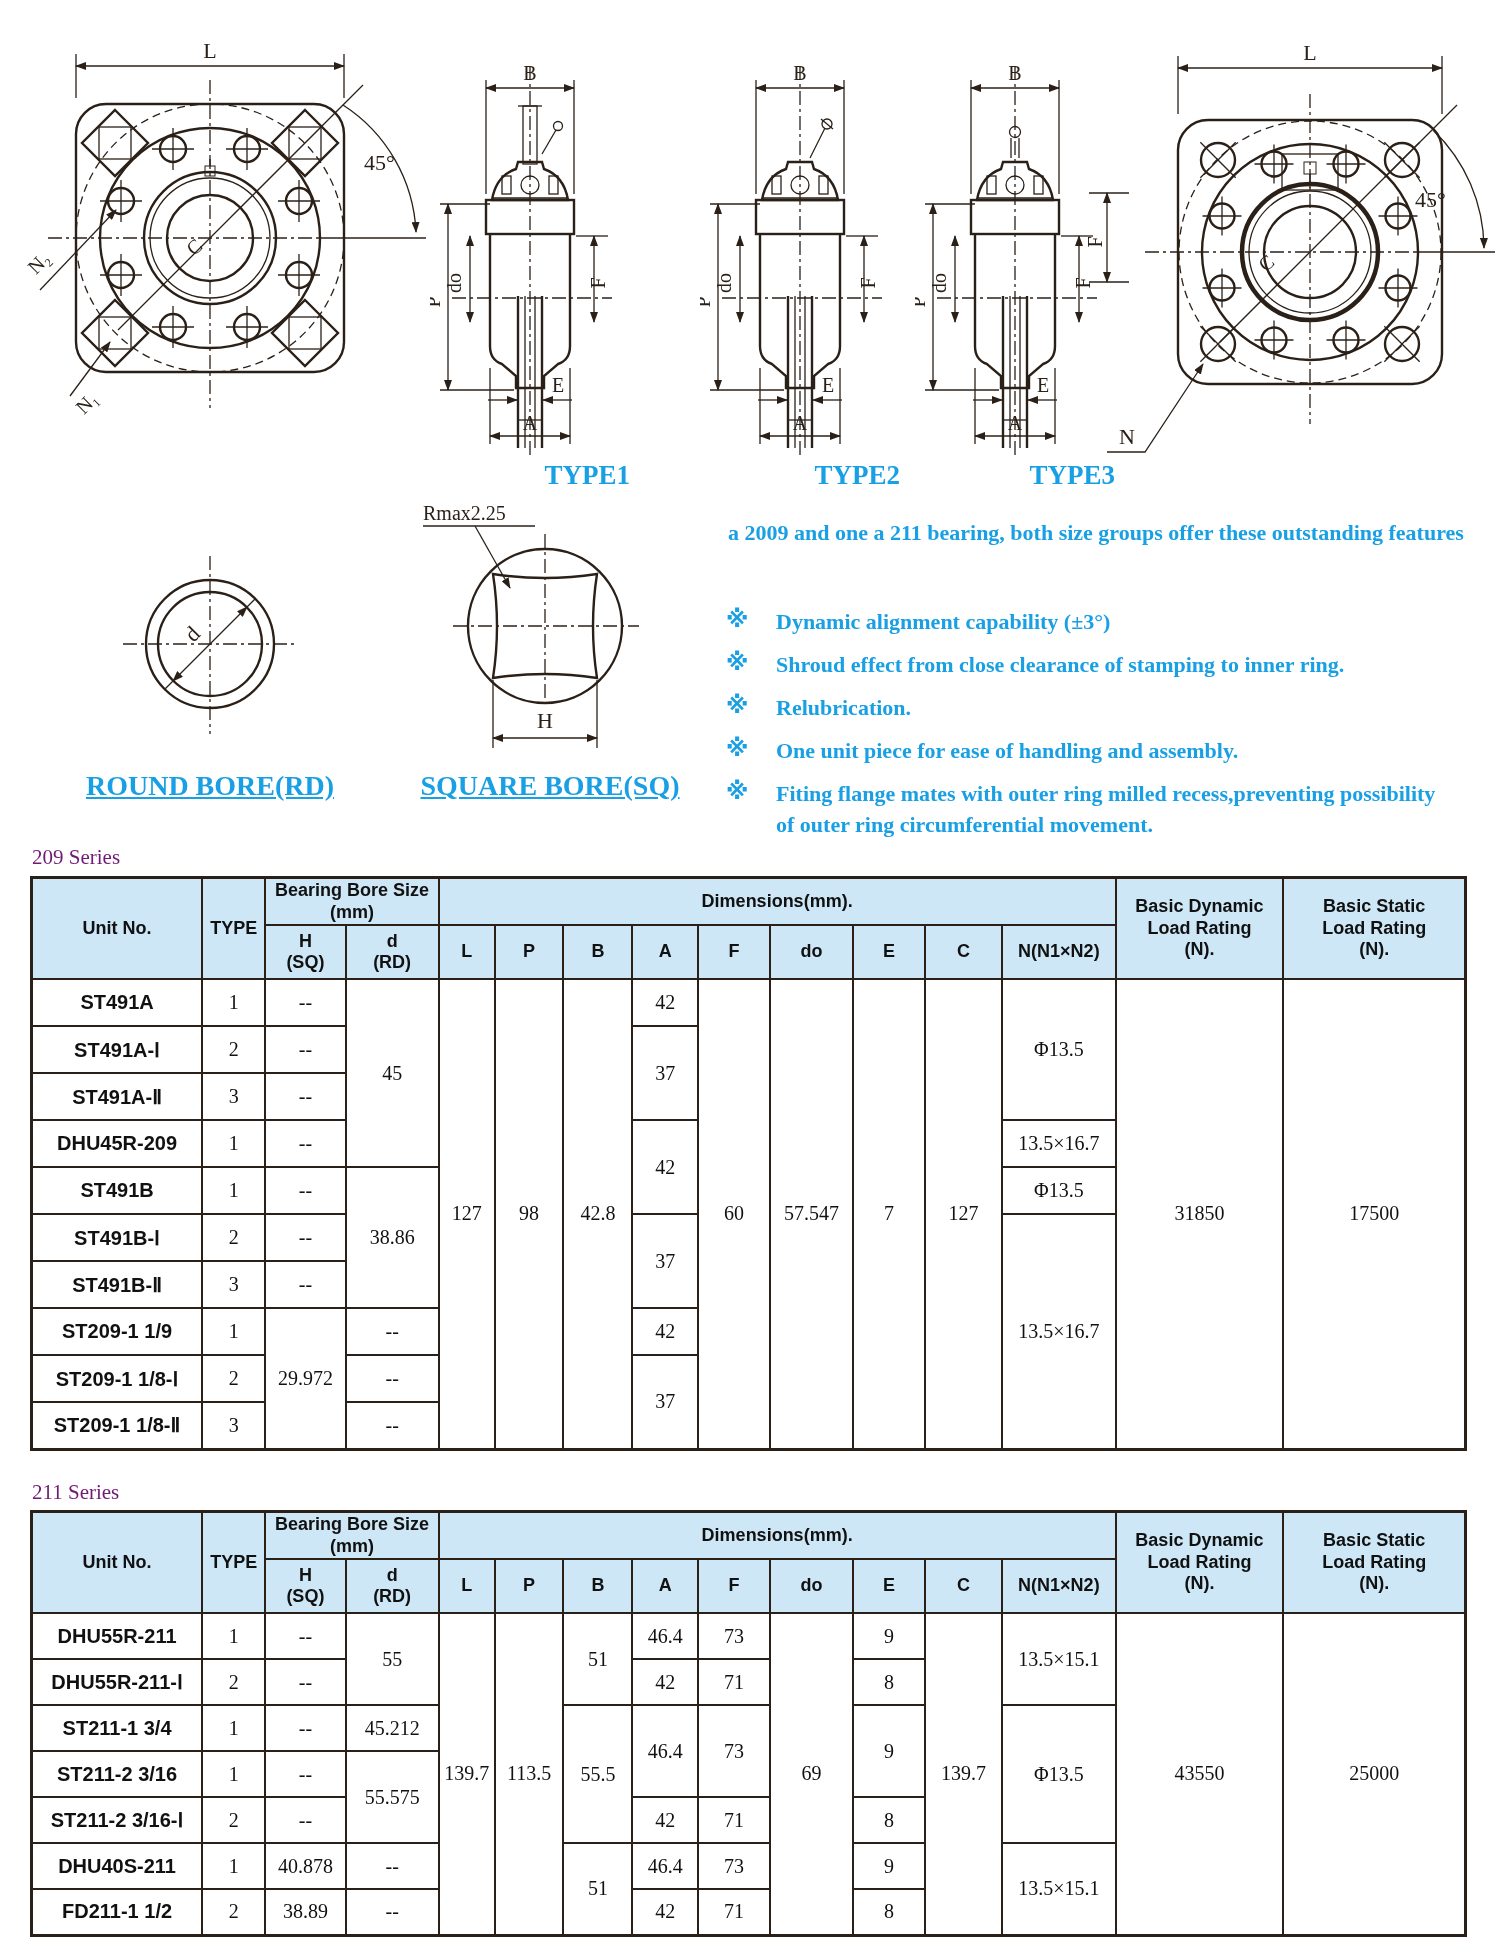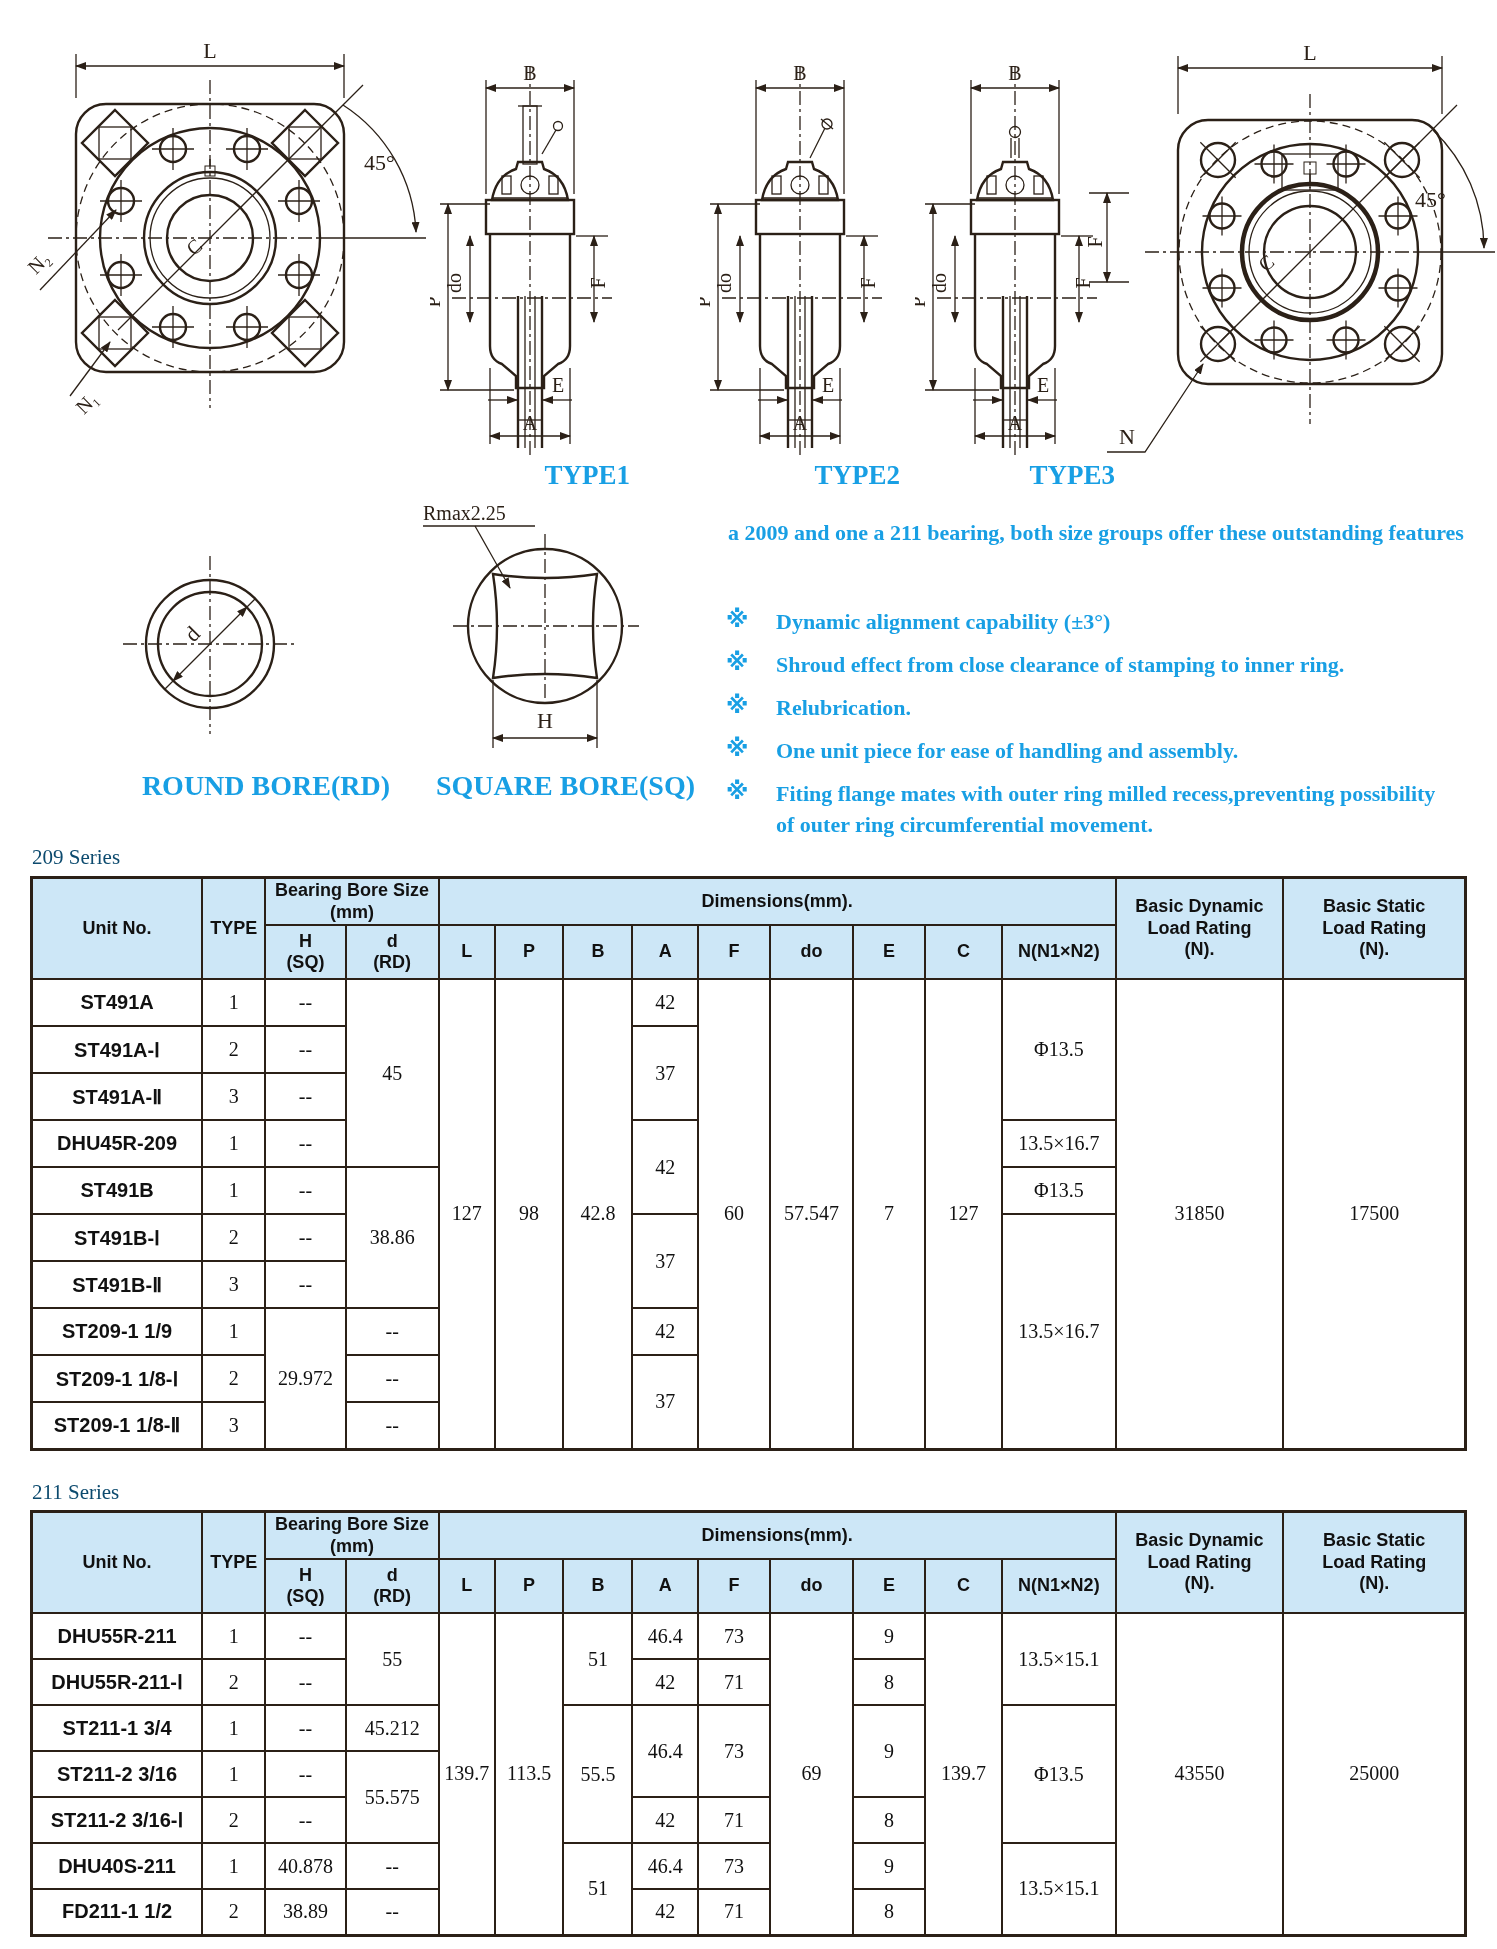--- a/index.html
+++ b/index.html
@@ -13,33 +13,33 @@
   .o1,.o1f,.dim,.dima,.dim1,.cl,.clc{stroke-width:1.3px;}
   .cl{stroke-dasharray:14 4 3 4;}
   .clc{stroke-dasharray:8 5;}
   .fillb{fill:var(--line);stroke:none;}
   .hfill{fill:url(#hp);}
   .xfill{fill:url(#xp);}
   .lab{fill:var(--line);stroke:none;font:20px "Liberation Serif",serif;}
   .lab.big{font-size:22px;}
   .type-label{position:absolute;width:200px;text-align:right;
       font:bold 27px "Liberation Serif",serif;color:var(--accent);}
-  .bore-caption{position:absolute;text-align:right;
-      font:bold 28px "Liberation Serif",serif;color:var(--accent);}
+  .bore-caption{position:absolute;text-align:center;
+      font:bold 28px "Liberation Serif",serif;color:var(--accent);text-decoration:underline;}
   
   .intro{position:absolute;left:728px;top:516px;width:769px;color:var(--accent);
       font:bold 22px/34px "Liberation Serif",serif;}
   .intro .l1{text-indent:30px;white-space:nowrap;}
   .intro .l2{white-space:nowrap;font-family:Liberation Serif, serif;}
   .features{position:absolute;left:726px;top:606px;width:730px;}
   .feat{display:flex;margin-bottom:12px;}
   .feat .mark{width:50px;flex:0 0 50px;color:var(--accent);font:bold 23px "DejaVu Sans",sans-serif;}
   .feat .ftext{color:var(--accent);font:bold 22px/31px "Liberation Serif",serif;width:680px;}
   
-  .series-title{position:absolute;font:21px "Liberation Serif",serif;color:#0c4a6e;}
+  .series-title{position:absolute;font:21px "Liberation Serif",serif;color:#701a75;}
   .spec{position:absolute;border-collapse:collapse;table-layout:fixed;width:1437px;
       border:3px solid var(--line);}
   .spec th{background:var(--thbg);border:2px solid var(--line);text-align:center;
       font:bold 18px/1.2 "Liberation Sans",sans-serif;white-space:pre-line;padding:1px;}
   .spec td{border:2px solid var(--line);text-align:center;vertical-align:middle;padding:0 2px;}
   .spec td.unit{font:bold 20px "Liberation Sans",sans-serif;}
   .spec td.num{font:20px "Liberation Serif",serif;}
   .t209 tbody tr{height:47px;}
   .t211 tbody tr{height:46px;}
   .hr1{height:44px;}

